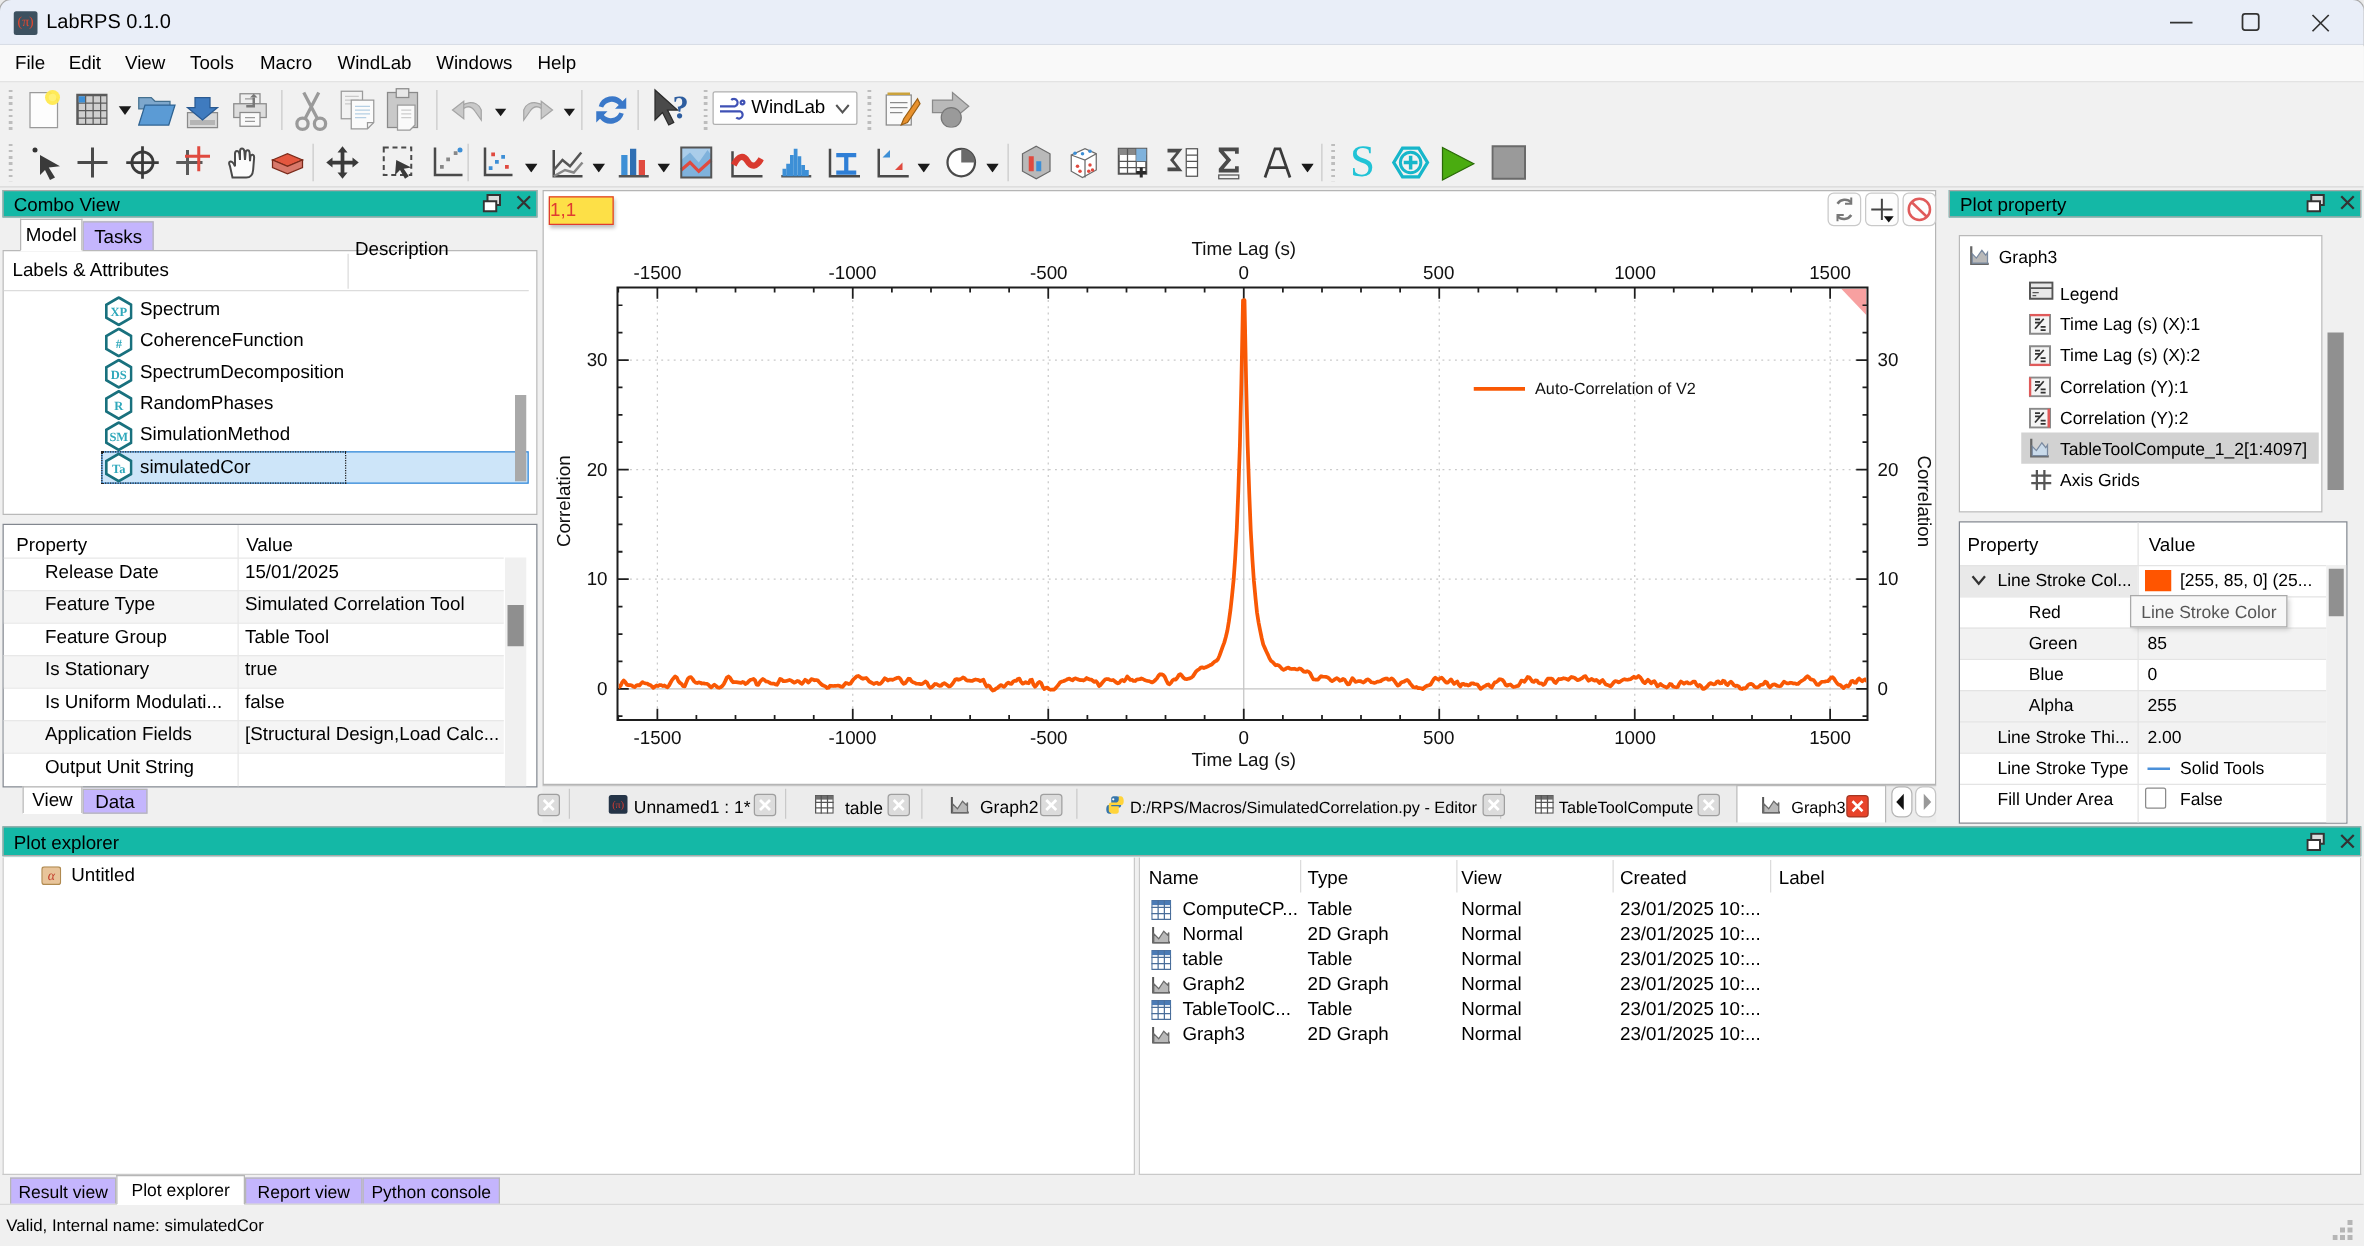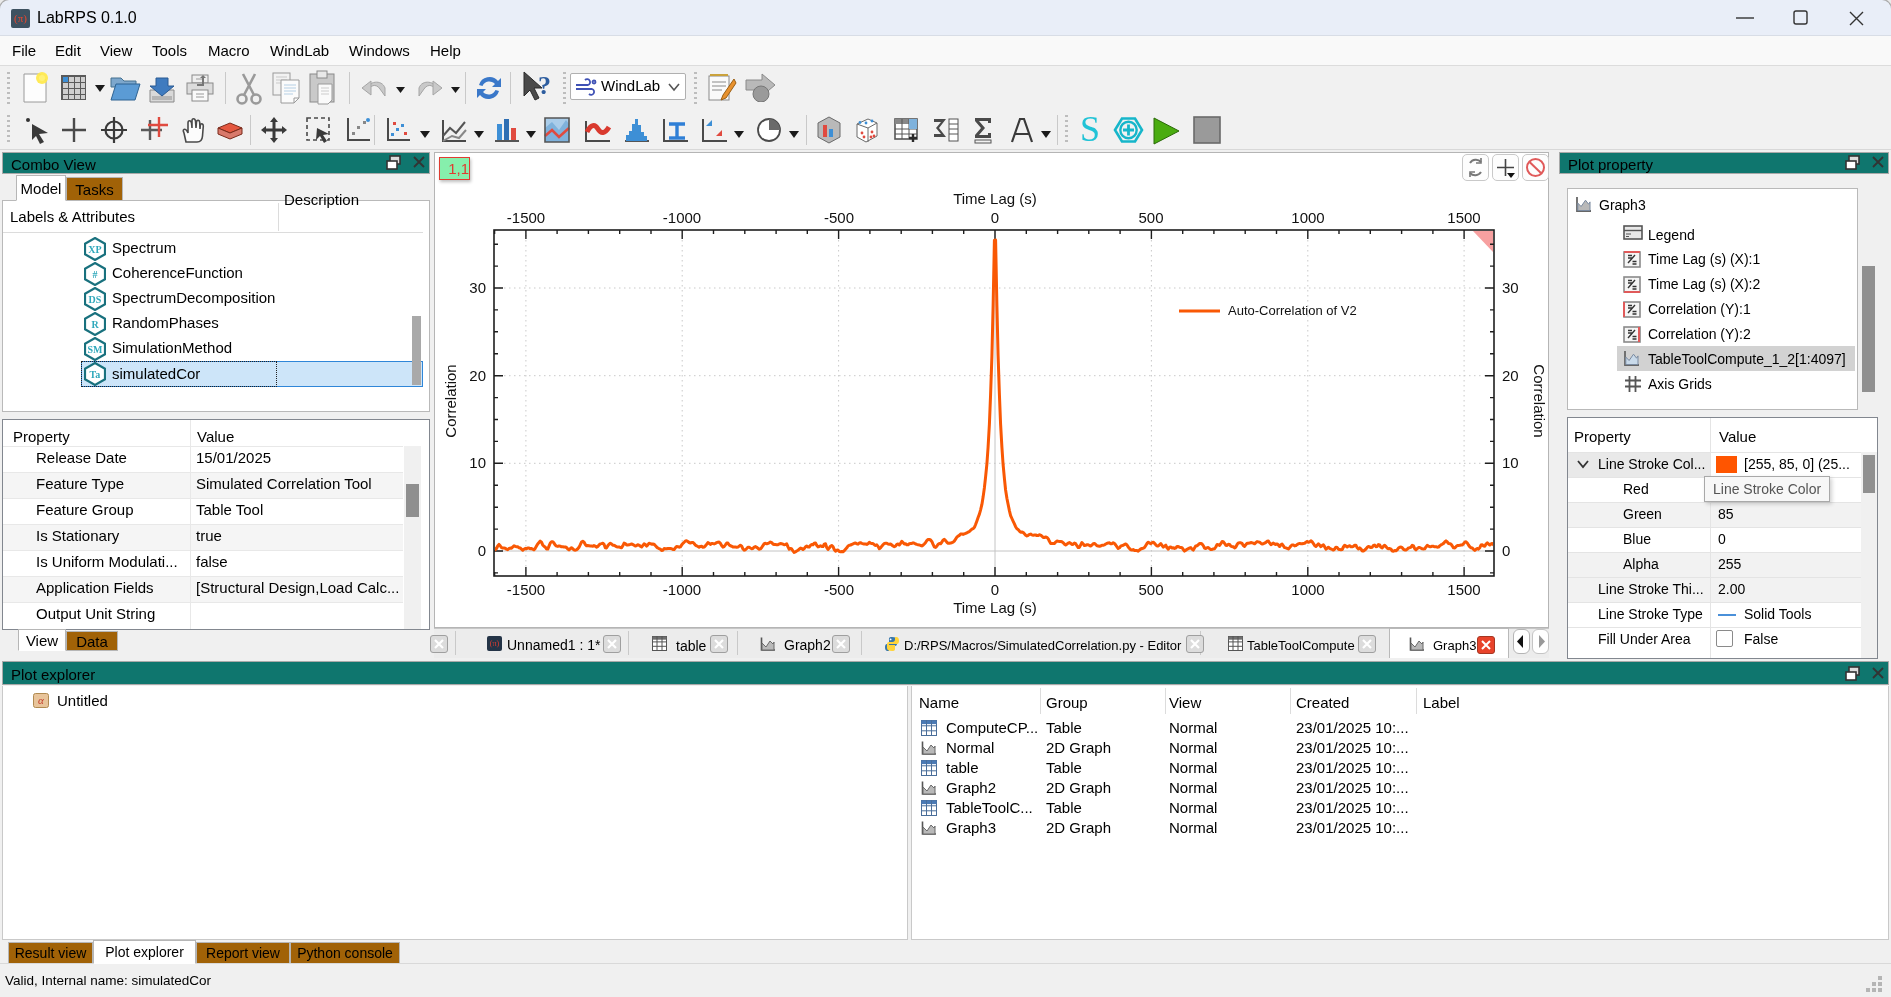--- a/index.html
+++ b/index.html
@@ -8,24 +8,24 @@
 .apptitle{left:37px;top:9px;font-size:16px}
 .appicon{left:11px;top:9px;width:19px;height:19px;background:#3d5160;border-radius:2px;color:#e8472e;font-size:11px;text-align:center;line-height:19px;font-family:"Liberation Serif",serif}
 .menubar{left:0;top:36px;width:1891px;height:30px;background:#f9f9f9;border-bottom:1px solid #dcdcdc}
 .menuitem{position:absolute;top:36px;height:29px;line-height:29px;font-size:15px}
 .toolbar{left:0;width:1891px;background:#f1f1f1}
 .tb1{top:66px;height:44px}
 .tb2{top:110px;height:40px;border-bottom:1px solid #d8d8d8}
 .tbsep{position:absolute;width:1px;background:#c9c9c9}
 .tbhandle{position:absolute;width:3px;background-image:repeating-linear-gradient(to bottom,#bdbdbd 0 2px,transparent 2px 5px)}
 .icon{position:absolute}
-.docktitle{background:#0f766e;border:1px solid #a9a9a9;font-size:15px}
+.docktitle{background:#14b8a6;border:1px solid #a9a9a9;font-size:15px}
 .dockttl-text{position:absolute;left:8px;top:3px}
 .dockbtn{position:absolute;top:2px;width:18px;height:16px;color:#333}
-.tab{position:absolute;border:1px solid #b6b6b6;background:#a16207;text-align:center;font-size:15px}
+.tab{position:absolute;border:1px solid #b6b6b6;background:#c4b5fd;text-align:center;font-size:15px}
 .tab.active{background:#fff;border-bottom-color:#fff}
 .treebox{background:#fff;border:1px solid #b9b9b9}
 .propbox{background:#fff;border:1px solid #82878f}
 .scrollthumb{position:absolute;background:#a9a9a9}
 .scrolltrack{position:absolute;background:#f0f0f0}
 .hexicon{position:absolute;width:22px;height:24px}
 .treelabel{position:absolute;font-size:15px;white-space:nowrap}
 .treelabel14{position:absolute;font-size:14px;white-space:nowrap}
 .sel-blue{background:#cde5f9;border:1px solid #2f86d8}
 .tabbar{background:#ececec;border-top:1px solid #c6c6c6}
@@ -471,21 +471,21 @@
       <text x="22" y="251" text-anchor="middle" transform="rotate(-90 22 251)">Correlation</text>
       <text x="1100" y="251" text-anchor="middle" transform="rotate(90 1100 251)">Correlation</text>
       <line x1="745" y1="161" x2="786" y2="161" stroke="#f95804" stroke-width="3"></line>
       <text x="794" y="165" font-size="13">Auto-Correlation of V2</text>
     </g>
     <clipPath id="pc">
       <rect x="61" y="81" width="998" height="344"></rect>
     </clipPath>
     <polyline clip-path="url(#pc)" points="57.5,395.3 58.7,395.4 60.0,397.7 61.2,399.7 62.5,398.6 63.7,396.0 65.0,394.4 66.2,395.7 67.5,397.7 68.7,398.1 70.0,398.0 71.2,398.2 72.5,399.2 73.7,399.7 75.0,398.5 76.2,398.1 77.5,398.3 78.7,397.0 80.0,395.7 81.2,396.4 82.5,396.7 83.7,396.8 85.0,397.7 86.2,398.0 87.5,399.1 88.7,400.3 90.0,399.2 91.2,398.4 92.5,398.8 93.7,398.0 95.0,398.1 96.2,398.8 97.5,398.4 98.7,399.2 100.0,399.8 101.2,398.4 102.5,396.0 103.7,393.9 105.0,392.4 106.2,391.1 107.5,392.1 108.7,394.9 110.0,396.3 111.3,397.2 112.5,399.0 113.8,399.1 115.0,396.1 116.3,393.0 117.5,391.8 118.8,391.7 120.0,393.1 121.3,395.1 122.5,396.1 123.8,396.4 125.0,395.9 126.3,396.2 127.5,396.8 128.8,396.7 130.0,396.9 131.3,397.0 132.5,397.5 133.8,399.0 135.0,399.9 136.3,398.7 137.5,397.7 138.8,398.7 140.0,399.9 141.3,400.2 142.5,399.8 143.8,398.8 145.0,397.3 146.3,394.7 147.5,392.0 148.8,391.2 150.0,392.1 151.3,394.4 152.5,395.8 153.8,395.6 155.0,395.7 156.3,395.9 157.5,396.1 158.8,396.3 160.0,395.6 161.3,396.1 162.5,397.2 163.8,396.4 165.0,395.0 166.3,393.9 167.5,393.6 168.8,393.2 170.1,394.4 171.3,397.7 172.6,397.9 173.8,395.7 175.1,394.1 176.3,393.2 177.6,394.0 178.8,395.2 180.1,395.3 181.3,395.9 182.6,396.8 183.8,396.9 185.1,396.9 186.3,397.5 187.6,397.8 188.8,395.8 190.1,393.1 191.3,393.6 192.6,394.9 193.8,394.9 195.1,394.8 196.3,394.4 197.6,394.0 198.8,394.4 200.1,395.3 201.3,396.1 202.6,395.6 203.8,394.8 205.1,395.1 206.3,396.3 207.6,397.0 208.8,395.6 210.1,393.8 211.3,394.5 212.6,396.1 213.8,394.9 215.1,393.3 216.3,393.6 217.6,394.2 218.8,394.0 220.1,394.2 221.3,395.6 222.6,397.0 223.8,398.0 225.1,398.6 226.3,399.1 227.6,400.4 228.8,400.2 230.1,398.6 231.4,398.7 232.6,398.8 233.9,398.6 235.1,398.6 236.4,398.5 237.6,398.7 238.9,399.4 240.1,399.5 241.4,397.8 242.6,396.4 243.9,396.7 245.1,397.2 246.4,396.9 247.6,395.0 248.9,393.3 250.1,392.3 251.4,391.0 252.6,390.8 253.9,391.5 255.1,392.5 256.4,393.0 257.6,392.6 258.9,392.4 260.1,393.5 261.4,395.2 262.6,395.8 263.9,396.5 265.1,397.2 266.4,396.4 267.6,396.2 268.9,397.2 270.1,397.1 271.4,395.9 272.6,394.3 273.9,392.6 275.1,393.3 276.4,394.4 277.6,393.6 278.9,393.6 280.1,393.9 281.4,393.3 282.6,392.7 283.9,392.2 285.1,392.1 286.4,393.3 287.6,395.6 288.9,397.1 290.1,396.6 291.4,394.9 292.7,393.0 293.9,393.1 295.2,395.0 296.4,395.8 297.7,396.2 298.9,396.9 300.2,397.0 301.4,397.1 302.7,397.3 303.9,397.1 305.2,396.1 306.4,395.2 307.7,396.2 308.9,398.8 310.2,400.2 311.4,399.8 312.7,398.5 313.9,397.2 315.2,397.3 316.4,398.0 317.7,398.7 318.9,398.5 320.2,397.1 321.4,396.6 322.7,397.3 323.9,398.2 325.2,399.2 326.4,398.9 327.7,397.4 328.9,395.7 330.2,393.6 331.4,393.3 332.7,393.8 333.9,393.5 335.2,392.9 336.4,392.0 337.7,392.6 338.9,394.0 340.2,394.5 341.4,394.5 342.7,394.7 343.9,394.7 345.2,394.0 346.4,393.6 347.7,393.8 348.9,394.1 350.2,394.8 351.5,394.3 352.7,393.8 354.0,396.9 355.2,399.2 356.5,398.4 357.7,398.9 359.0,401.1 360.2,402.4 361.5,401.9 362.7,401.0 364.0,400.3 365.2,399.2 366.5,398.1 367.7,398.5 369.0,399.5 370.2,398.6 371.5,396.8 372.7,396.1 374.0,396.9 375.2,397.1 376.5,395.3 377.7,394.6 379.0,394.7 380.2,393.2 381.5,392.9 382.7,395.3 384.0,396.9 385.2,396.5 386.5,395.8 387.7,396.4 389.0,396.6 390.2,394.1 391.5,393.8 392.7,397.5 394.0,399.4 395.2,398.1 396.5,396.2 397.7,395.5 399.0,396.6 400.2,399.5 401.5,401.2 402.7,400.3 404.0,400.1 405.2,401.4 406.5,401.8 407.7,401.6 409.0,401.7 410.2,400.8 411.5,399.3 412.8,397.8 414.0,396.0 415.3,395.3 416.5,395.0 417.8,394.5 419.0,393.9 420.3,393.2 421.5,392.9 422.8,393.8 424.0,394.2 425.3,393.0 426.5,392.7 427.8,393.3 429.0,393.7 430.3,394.1 431.5,394.0 432.8,394.4 434.0,393.7 435.3,392.4 436.5,393.1 437.8,393.6 439.0,393.6 440.3,394.7 441.5,395.5 442.8,394.9 444.0,396.4 445.3,398.8 446.5,397.9 447.8,396.2 449.0,394.8 450.3,393.4 451.5,393.2 452.8,393.3 454.0,394.0 455.3,394.2 456.5,394.0 457.8,395.0 459.0,396.0 460.3,396.7 461.5,396.2 462.8,394.4 464.0,394.0 465.3,395.0 466.5,393.5 467.8,391.2 469.0,392.5 470.3,393.9 471.6,393.8 472.8,394.7 474.1,394.8 475.3,393.7 476.6,393.5 477.8,393.4 479.1,392.8 480.3,393.2 481.6,394.0 482.8,394.4 484.1,394.8 485.3,394.9 486.6,395.5 487.8,395.9 489.1,395.1 490.3,394.0 491.6,392.6 492.8,390.6 494.1,389.4 495.3,389.5 496.6,390.0 497.8,391.4 499.1,394.4 500.3,396.8 501.6,397.4 502.8,396.2 504.1,394.2 505.3,393.5 506.6,393.7 507.8,392.2 509.1,390.0 510.3,389.4 511.6,390.6 512.8,392.2 514.1,393.2 515.3,393.3 516.6,393.0 517.8,392.7 519.1,392.1 520.3,391.1 521.6,389.1 522.8,387.2 524.1,386.1 525.3,385.4 526.6,384.1 527.8,383.9 529.1,384.4 530.3,383.9 531.6,383.4 532.9,382.8 534.1,382.1 535.4,381.6 536.6,380.3 537.9,379.2 539.1,378.7 540.4,377.3 541.6,374.5 542.9,370.9 544.1,367.5 545.4,364.1 546.6,359.8 547.9,354.4 549.1,347.1 550.4,337.7 551.6,326.8 552.9,313.8 554.1,297.0 555.4,274.1 556.6,244.3 557.9,206.4 559.1,156.5 560.4,90.2 561.6,90.1 562.9,155.6 564.1,205.5 565.4,244.4 566.6,274.4 567.9,297.2 569.1,314.5 570.4,328.4 571.6,340.0 572.9,348.2 574.1,354.3 575.4,360.6 576.6,365.6 577.9,368.5 579.1,371.2 580.4,373.9 581.6,376.7 582.9,378.8 584.1,379.6 585.4,381.1 586.6,382.2 587.9,382.0 589.1,382.4 590.4,383.7 591.7,385.2 592.9,385.9 594.2,385.3 595.4,384.4 596.7,384.1 597.9,384.9 599.2,385.2 600.4,385.1 601.7,385.0 602.9,385.5 604.2,385.6 605.4,384.8 606.7,385.1 607.9,386.2 609.2,387.4 610.4,387.5 611.7,387.0 612.9,387.4 614.2,388.7 615.4,391.3 616.7,393.5 617.9,393.6 619.2,393.6 620.4,393.6 621.7,392.1 622.9,391.0 624.2,391.3 625.4,391.4 626.7,391.5 627.9,391.8 629.2,392.7 630.4,394.1 631.7,394.9 632.9,394.2 634.2,393.1 635.4,392.6 636.7,393.3 637.9,394.6 639.2,394.2 640.4,393.1 641.7,393.7 642.9,395.7 644.2,397.5 645.4,397.4 646.7,394.8 647.9,392.5 649.2,393.9 650.4,395.5 651.7,395.2 653.0,394.8 654.2,394.8 655.5,395.5 656.7,396.0 658.0,395.1 659.2,393.8 660.5,393.5 661.7,394.4 663.0,395.8 664.2,396.0 665.5,396.3 666.7,396.0 668.0,395.2 669.2,395.2 670.5,394.9 671.7,394.0 673.0,393.4 674.2,392.9 675.5,392.8 676.7,393.8 678.0,393.7 679.2,392.7 680.5,393.5 681.7,395.0 683.0,396.9 684.2,398.5 685.5,397.8 686.7,396.2 688.0,395.6 689.2,395.3 690.5,394.4 691.7,394.0 693.0,395.0 694.2,396.9 695.5,398.4 696.7,399.8 698.0,400.0 699.2,399.6 700.5,400.5 701.7,400.4 703.0,400.6 704.2,401.2 705.5,400.0 706.7,399.0 708.0,398.5 709.2,398.2 710.5,397.6 711.8,395.4 713.0,393.4 714.3,392.2 715.5,393.0 716.8,393.8 718.0,392.6 719.3,392.2 720.5,393.3 721.8,394.9 723.0,396.0 724.3,396.0 725.5,394.8 726.8,393.5 728.0,395.3 729.3,397.1 730.5,396.0 731.8,395.2 733.0,397.8 734.3,399.2 735.5,397.3 736.8,397.1 738.0,397.9 739.3,397.7 740.5,398.4 741.8,398.0 743.0,396.6 744.3,396.6 745.5,397.2 746.8,397.4 748.0,397.7 749.3,399.5 750.5,401.1 751.8,400.2 753.0,399.3 754.3,398.7 755.5,397.9 756.8,397.6 758.0,399.1 759.3,400.1 760.5,398.0 761.8,395.9 763.0,395.7 764.3,394.7 765.5,393.4 766.8,393.5 768.0,394.0 769.3,395.6 770.5,398.0 771.8,398.5 773.1,397.8 774.3,397.6 775.6,398.7 776.8,399.6 778.1,399.4 779.3,398.9 780.6,398.7 781.8,397.0 783.1,394.5 784.3,394.7 785.6,395.4 786.8,393.7 788.1,391.6 789.3,391.8 790.6,393.4 791.8,395.2 793.1,395.5 794.3,394.3 795.6,394.4 796.8,396.2 798.1,396.7 799.3,396.7 800.6,397.9 801.8,397.2 803.1,394.5 804.3,392.9 805.6,392.8 806.8,392.8 808.1,393.4 809.3,395.5 810.6,396.4 811.8,394.7 813.1,393.2 814.3,393.3 815.6,393.1 816.8,392.6 818.1,392.8 819.3,393.2 820.6,393.8 821.8,392.7 823.1,391.6 824.3,391.9 825.6,392.2 826.8,393.2 828.1,394.1 829.3,393.8 830.6,393.1 831.9,392.4 833.1,391.2 834.4,390.9 835.6,392.9 836.9,394.6 838.1,393.9 839.4,393.1 840.6,394.0 841.9,394.5 843.1,393.9 844.4,395.0 845.6,396.5 846.9,394.8 848.1,394.0 849.4,395.9 850.6,397.6 851.9,397.9 853.1,398.4 854.4,399.0 855.6,397.7 856.9,396.0 858.1,394.9 859.4,395.0 860.6,395.9 861.9,395.5 863.1,394.6 864.4,393.8 865.6,393.4 866.9,393.7 868.1,393.8 869.4,393.5 870.6,393.3 871.9,392.2 873.1,391.4 874.4,392.3 875.6,391.9 876.9,390.8 878.1,391.7 879.4,393.6 880.6,395.6 881.9,396.5 883.1,395.2 884.4,393.8 885.6,395.1 886.9,396.7 888.1,395.6 889.4,394.9 890.6,396.7 891.9,399.1 893.2,398.3 894.4,397.2 895.7,398.3 896.9,398.9 898.2,399.5 899.4,400.1 900.7,399.0 901.9,397.2 903.2,397.5 904.4,399.2 905.7,399.6 906.9,399.8 908.2,399.5 909.4,397.0 910.7,395.2 911.9,396.0 913.2,397.0 914.4,396.1 915.7,395.8 916.9,396.7 918.2,396.8 919.4,396.3 920.7,395.2 921.9,395.2 923.2,397.8 924.4,399.0 925.7,397.9 926.9,398.9 928.2,401.0 929.4,401.0 930.7,400.0 931.9,399.0 933.2,397.3 934.4,396.5 935.7,397.0 936.9,397.5 938.2,397.2 939.4,395.5 940.7,395.1 941.9,396.7 943.2,396.6 944.4,394.6 945.7,395.0 946.9,397.3 948.2,398.0 949.4,396.3 950.7,395.3 952.0,396.6 953.2,398.2 954.5,398.8 955.7,398.5 957.0,399.1 958.2,401.0 959.5,401.2 960.7,400.6 962.0,400.8 963.2,399.9 964.5,398.0 965.7,397.3 967.0,397.1 968.2,397.7 969.5,399.3 970.7,399.9 972.0,399.9 973.2,399.2 974.5,397.9 975.7,397.8 977.0,397.1 978.2,395.3 979.5,395.9 980.7,398.6 982.0,399.8 983.2,398.6 984.5,397.6 985.7,397.5 987.0,398.2 988.2,398.8 989.5,399.0 990.7,398.8 992.0,396.9 993.2,395.4 994.5,396.1 995.7,396.7 997.0,396.7 998.2,396.2 999.5,396.3 1000.7,396.8 1002.0,396.7 1003.2,397.2 1004.5,397.1 1005.7,395.9 1007.0,394.9 1008.2,394.2 1009.5,393.4 1010.7,392.0 1012.0,390.9 1013.3,392.0 1014.5,393.5 1015.8,393.7 1017.0,394.2 1018.3,396.0 1019.5,397.8 1020.8,397.9 1022.0,396.7 1023.3,395.5 1024.5,395.4 1025.8,395.3 1027.0,395.0 1028.3,394.9 1029.5,393.7 1030.8,392.1 1032.0,391.8 1033.3,393.0 1034.5,395.0 1035.8,396.8 1037.0,397.7 1038.3,398.0 1039.5,399.3 1040.8,400.4 1042.0,399.3 1043.3,398.4 1044.5,399.1 1045.8,397.7 1047.0,395.0 1048.3,394.7 1049.5,396.1 1050.8,396.2 1052.0,394.0 1053.3,392.8 1054.5,394.0 1055.8,395.0 1057.0,394.0 1058.3,393.5 1059.5,394.8 1060.8,395.7 1062.0,395.3 1063.3,394.6 1064.5,394.7" fill="none" stroke="#f95804" stroke-width="3" stroke-linejoin="round"></polyline>
   </svg>
-<div class="abs" style="left:439px;top:157px;width:31px;height:23px;background:#86efac;border:1px solid #e03c31;color:#e03c31;font-size:15px;text-align:right;line-height:21px;box-shadow:1px 2px 3px rgba(0,0,0,.25)">1,1</div>
+<div class="abs" style="left:439px;top:157px;width:52px;height:23px;background:#fde047;border:1px solid #e03c31;color:#e03c31;font-size:15px;text-align:left;line-height:21px;box-shadow:1px 2px 3px rgba(0,0,0,.25)">1,1</div>
 <div class="abs" style="left:1462px;top:154px;width:27px;height:27px;background:#fdfdfd;border:1px solid #c9c9c9;border-radius:5px"></div>
 <svg class="icon" style="left:1462px;top:154px" width="27" height="27">
     <path d="M8 9 A7 7 0 0 1 19 8 M19 18 A7 7 0 0 1 8 19" stroke="#777" stroke-width="2" fill="none"></path>
     <path d="M19 4 v5 h-5" fill="none" stroke="#777" stroke-width="1.6"></path>
     <path d="M8 23 v-5 h5" fill="none" stroke="#777" stroke-width="1.6"></path>
   </svg>
 <div class="abs" style="left:1492px;top:154px;width:27px;height:27px;background:#fdfdfd;border:1px solid #c9c9c9;border-radius:5px"></div>
 <svg class="icon" style="left:1492px;top:154px" width="27" height="27">
     <path d="M13.5 5 V22 M5 13.5 H22" stroke="#444" stroke-width="1.6"></path>
     <path d="M15 19 h8 l-4 5 z" fill="#111"></path>
@@ -677,21 +677,21 @@
     </svg>
   </div>
 <div class="abs" style="left:2px;top:686px;width:906px;height:254px;background:#fff;border:1px solid #c9c9c9;border-top:none"></div>
 <div class="abs" style="left:911px;top:686px;width:978px;height:254px;background:#fff;border:1px solid #c9c9c9;border-top:none"></div>
 <svg class="icon" style="left:33px;top:693px" width="16" height="15">
     <rect x="0.5" y="0.5" width="15" height="14" rx="2" fill="#e8c49a" stroke="#b08a50"></rect>
     <text x="8" y="11" font-size="11" text-anchor="middle" fill="#c23b2a" font-family="Liberation Serif,serif" font-style="italic">α</text>
   </svg>
 <div class="abs" style="left:57px;top:692px;font-size:15px">Untitled</div>
 <div class="abs" style="left:919px;top:694px;font-size:15px">Name</div>
-<div class="abs" style="left:1046px;top:694px;font-size:15px">Group</div>
+<div class="abs" style="left:1046px;top:694px;font-size:15px">Type</div>
 <div class="abs" style="left:1169px;top:694px;font-size:15px">View</div>
 <div class="abs" style="left:1296px;top:694px;font-size:15px">Created</div>
 <div class="abs" style="left:1423px;top:694px;font-size:15px">Label</div>
 <div class="abs" style="left:1040px;top:688px;width:1px;height:26px;background:#dcdcdc"></div>
 <div class="abs" style="left:1165px;top:688px;width:1px;height:26px;background:#dcdcdc"></div>
 <div class="abs" style="left:1290px;top:688px;width:1px;height:26px;background:#dcdcdc"></div>
 <div class="abs" style="left:1416px;top:688px;width:1px;height:26px;background:#dcdcdc"></div>
 <svg class="icon" style="left:921px;top:720px" width="16" height="16">
     <rect x="0.5" y="0.5" width="15" height="15" fill="#fff" stroke="#4a6e9a"></rect>
     <rect x="0.5" y="0.5" width="15" height="3.6" fill="#4a7ab5"></rect>

